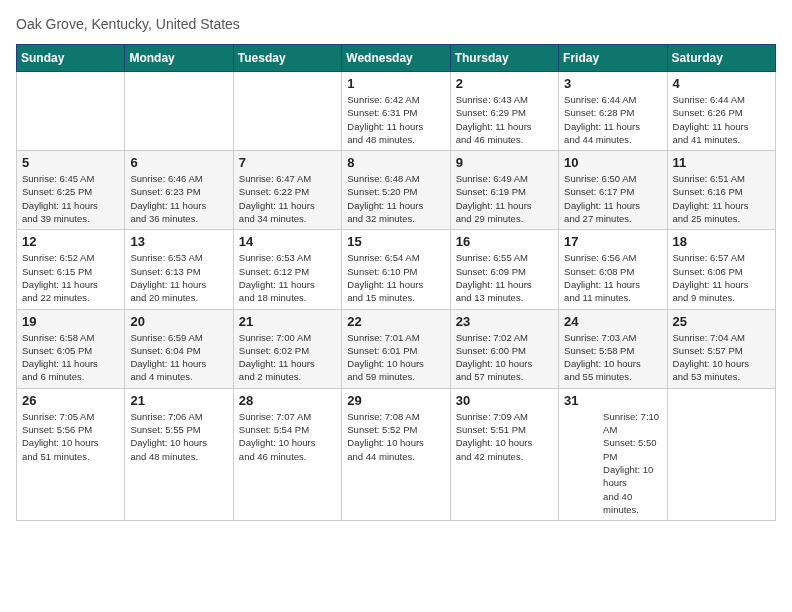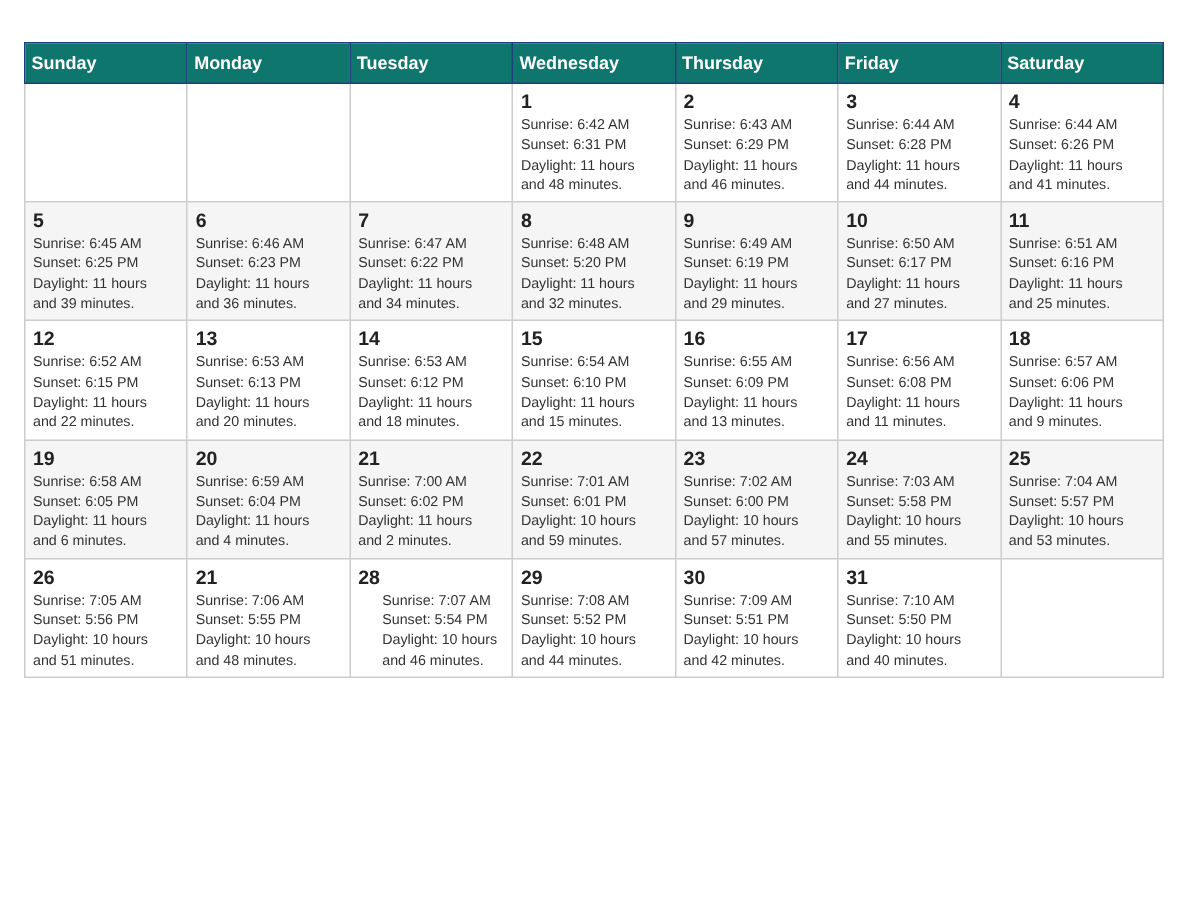--- a/index.html
+++ b/index.html
@@ -87,20 +87,21 @@
     }
     .empty-cell {
       background: #f9f9f9;
     }
   </style>
 </head>
 <body>
 
 <div class="header">
   <div class="title-block">
+    <div class="location">Oak Grove, Kentucky, United States</div>
   </div>
 </div>
 
 <table class="calendar">
   <thead>
     <tr>
     <th>Sunday</th>
         <th>Monday</th>
         <th>Tuesday</th>
         <th>Wednesday</th>
@@ -306,42 +307,42 @@
         </td>
         <td>
           <span class="day-number">21</span>
           <div class="day-info" style="white-space: pre-line;">Sunrise: 7:06 AM
 Sunset: 5:55 PM
 Daylight: 10 hours
 and 48 minutes.</div>
         </td>
         <td>
           <span class="day-number">28</span>
-          <div class="day-info" style="white-space: pre-line; margin-left: 16px;">Sunrise: 7:07 AM
+          <div class="day-info" style="white-space: pre-line;">Sunrise: 7:07 AM
 Sunset: 5:54 PM
 Daylight: 10 hours
 and 46 minutes.</div>
         </td>
         <td>
           <span class="day-number">29</span>
           <div class="day-info" style="white-space: pre-line;">Sunrise: 7:08 AM
 Sunset: 5:52 PM
 Daylight: 10 hours
 and 44 minutes.</div>
         </td>
         <td>
           <span class="day-number">30</span>
           <div class="day-info" style="white-space: pre-line;">Sunrise: 7:09 AM
 Sunset: 5:51 PM
 Daylight: 10 hours
 and 42 minutes.</div>
         </td>
         <td>
           <span class="day-number">31</span>
-          <div class="day-info" style="white-space: pre-line;">Sunrise: 7:10 AM
+          <div class="day-info" style="white-space: pre-line; margin-left: 39px;">Sunrise: 7:10 AM
 Sunset: 5:50 PM
 Daylight: 10 hours
 and 40 minutes.</div>
         </td>
         <td class="empty-cell"></td>
       </tr>
     </tbody>
 </table>
 
 </body></html>

